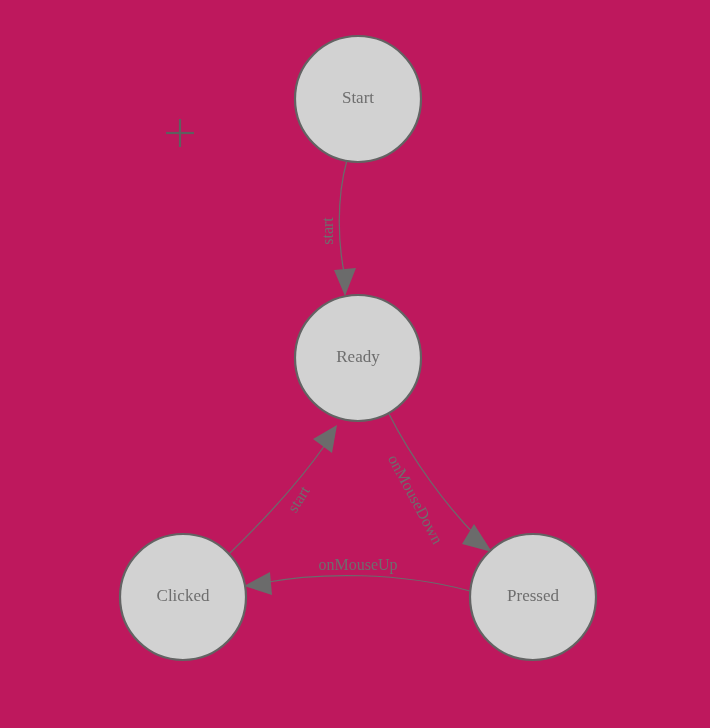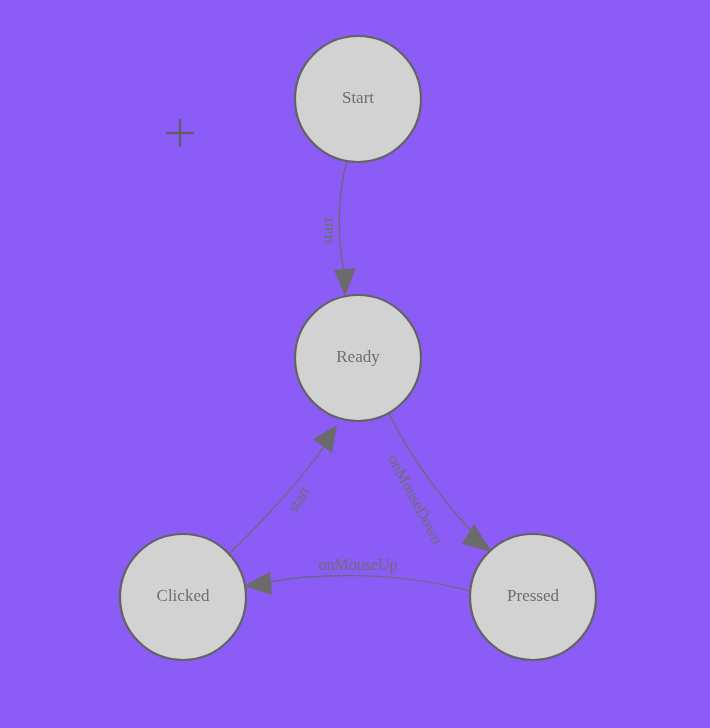--- a/index.html
+++ b/index.html
@@ -11,21 +11,21 @@
   body {
     width: 710px;
     height: 728px;
     overflow: hidden;
     font-family: "Liberation Serif", "DejaVu Serif", serif;
   }
   #canvas-root {
     position: relative;
     width: 710px;
     height: 728px;
-    background: #8b5cf6;
+    background: #be185d;
   }
   svg.diagram {
     display: block;
     width: 710px;
     height: 728px;
   }
   .node-circle {
     fill: #d2d2d2;
     stroke: #636363;
     stroke-width: 2.2;

